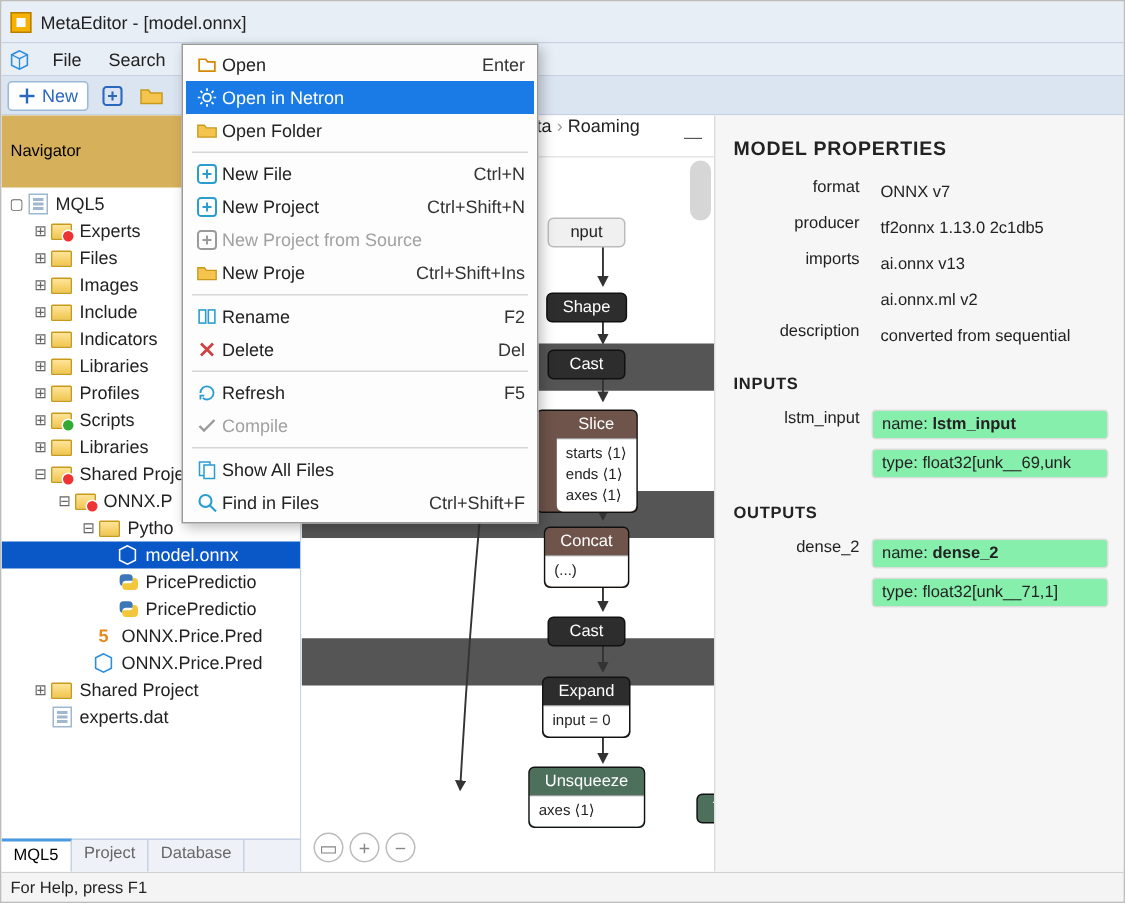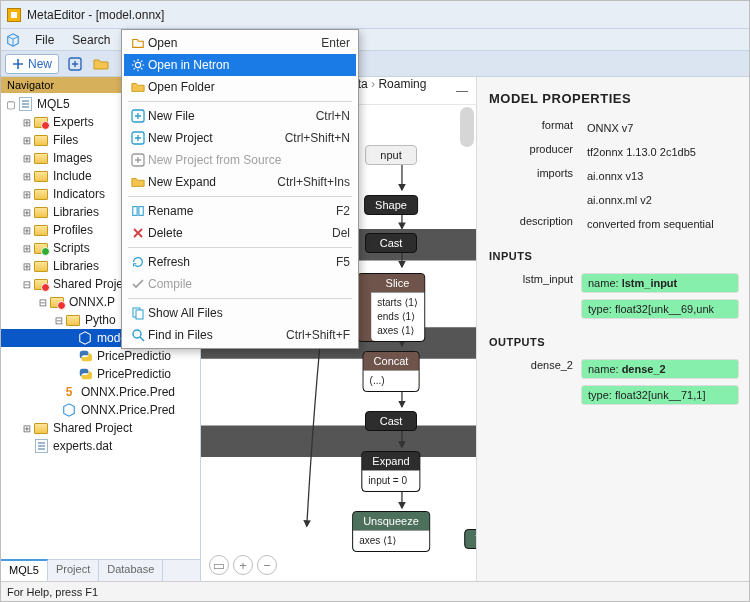--- a/index.html
+++ b/index.html
@@ -92,21 +92,21 @@
   .navpane {
     width: 200px;
     border-right: 1px solid #c6d2e1;
     display: flex;
     flex-direction: column;
     background: #fff;
   }
   .navheader {
     background: #d7b05b;
     color: #000;
-    padding: 2px 6px;
+    padding: 18px 6px;
     font-size: 11px;
   }
   .tree {
     flex: 1;
     overflow: auto;
     padding: 2px 0;
   }
   .node {
     display: flex;
     align-items: center;
@@ -658,21 +658,21 @@
       </span>
       <span class="lbl">New Project from Source</span>
       <span class="short"></span>
     </div>
     <div class="ctxitem">
       <span class="ico orange">
         <svg width="14" height="14" viewBox="0 0 16 14">
           <path d="M1 3h5l1.5 2H15v7H1z" fill="#f5c44e" stroke="#c79a1a"></path>
         </svg>
       </span>
-      <span class="lbl">New Expand</span>
+      <span class="lbl">New Proje</span>
       <span class="short">Ctrl+Shift+Ins</span>
     </div>
     <div class="ctxsep"></div>
     <div class="ctxitem">
       <span class="ico">
         <svg width="14" height="14" viewBox="0 0 16 16">
           <rect x="2" y="3" width="5" height="10" fill="none" stroke="#2a9dd0" stroke-width="1.2"></rect>
           <rect x="9" y="3" width="5" height="10" fill="none" stroke="#2a9dd0" stroke-width="1.2"></rect>
         </svg>
       </span>

